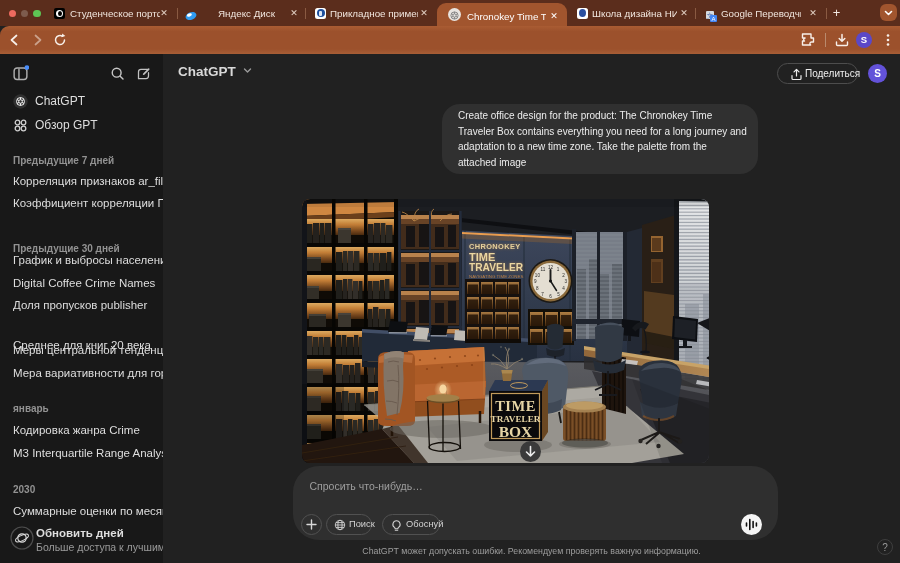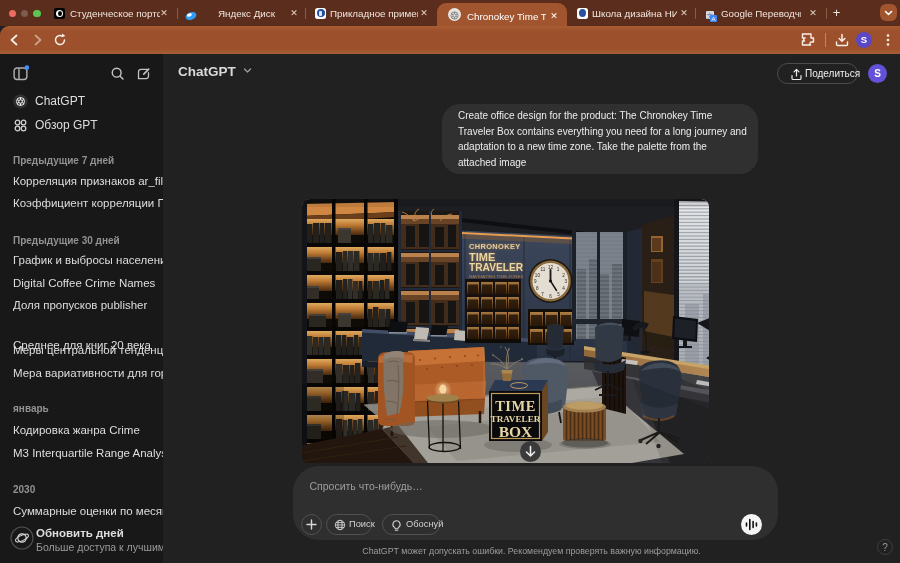--- a/index.html
+++ b/index.html
@@ -169,21 +169,21 @@
           <circle cx="10.5" cy="4.5" r="2.3"></circle>
           <circle cx="4.5" cy="10.5" r="2.3"></circle>
           <circle cx="10.5" cy="10.5" r="2.3"></circle>
         </g>
       </svg>
     <div class="sideitem" style="left:35px;top:63.5px;font-size:12px;">Обзор GPT</div>
 
     <div class="sidelabel" style="top:100.5px;">Предыдущие 7 дней</div>
     <div class="sideitem" style="top:120.5px;">Корреляция признаков ar_filln</div>
     <div class="sideitem" style="top:143px;">Коэффициент корреляции Пи</div>
-    <div class="sidelabel" style="top:181px;text-align:right;">Предыдущие 30 дней</div>
+    <div class="sidelabel" style="top:189px;text-align:right;">Предыдущие 30 дней</div>
     <div class="sideitem" style="top:200px;">График и выбросы населения</div>
     <div class="sideitem" style="top:222.5px;">Digital Coffee Crime Names</div>
     <div class="sideitem" style="top:245px;">Доля пропусков publisher</div>
     <div class="sideitem" style="top:285px;">Среднее для книг 20 века</div>
     <div class="sideitem" style="top:290px;">Меры центральной тенденци</div>
     <div class="sideitem" style="top:312.5px;">Мера вариативности для гор</div>
     <div class="sidelabel" style="top:349px;">январь</div>
     <div class="sideitem" style="top:370px;">Кодировка жанра Crime</div>
     <div class="sideitem" style="top:392.5px;">M3 Interquartile Range Analysi</div>
     <div class="sidelabel" style="top:429.5px;">2030</div>

